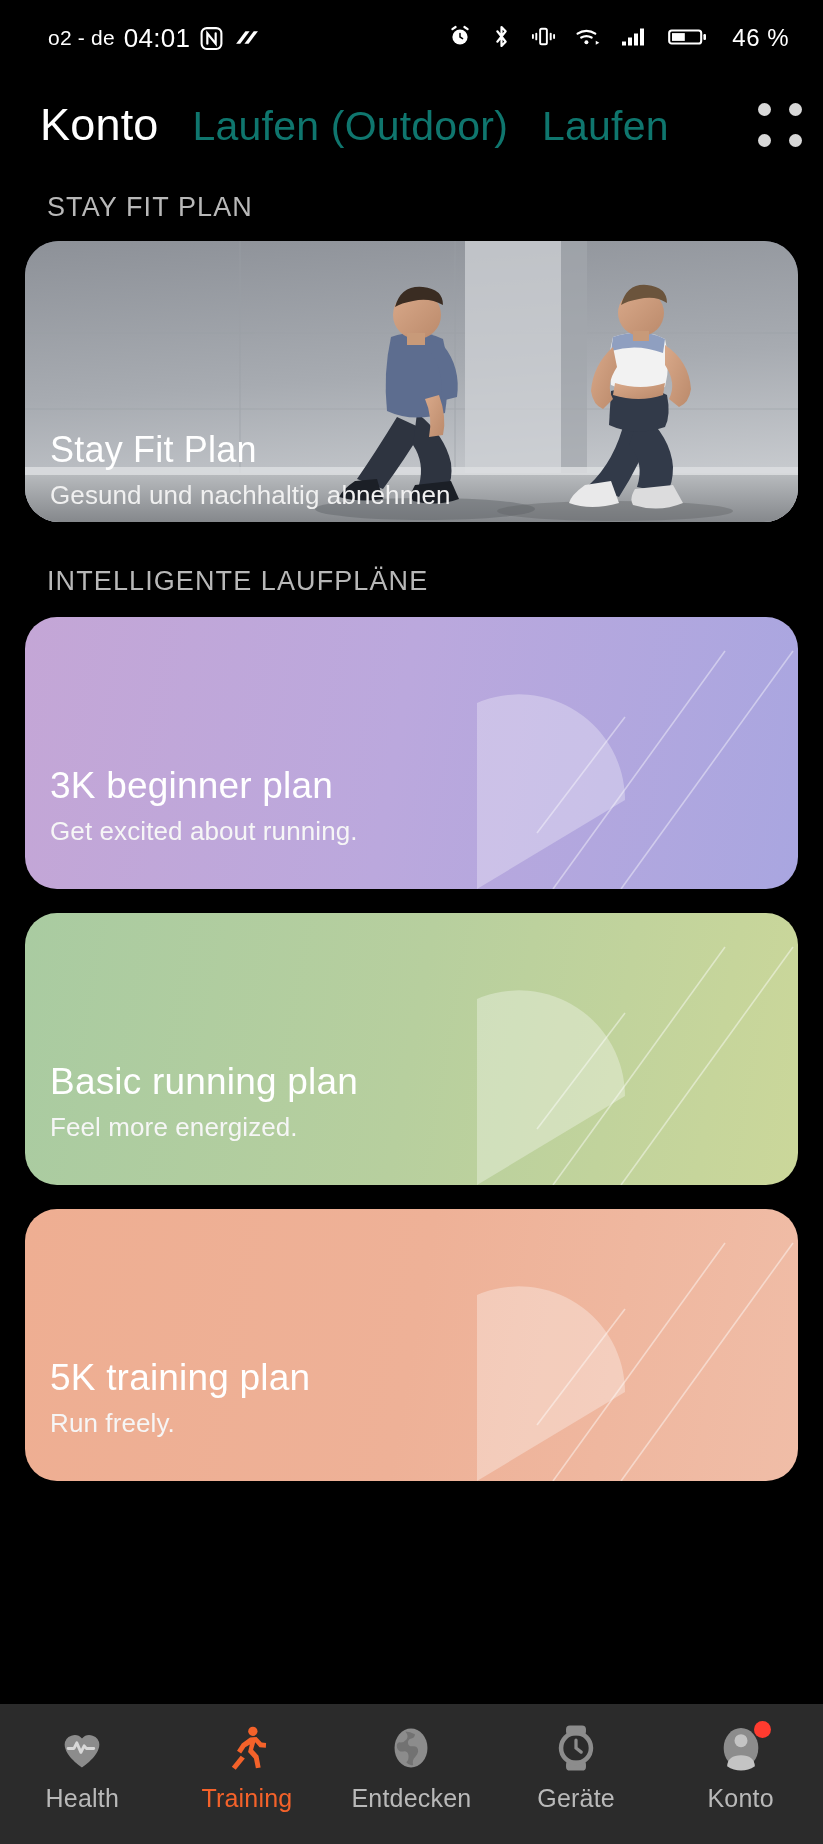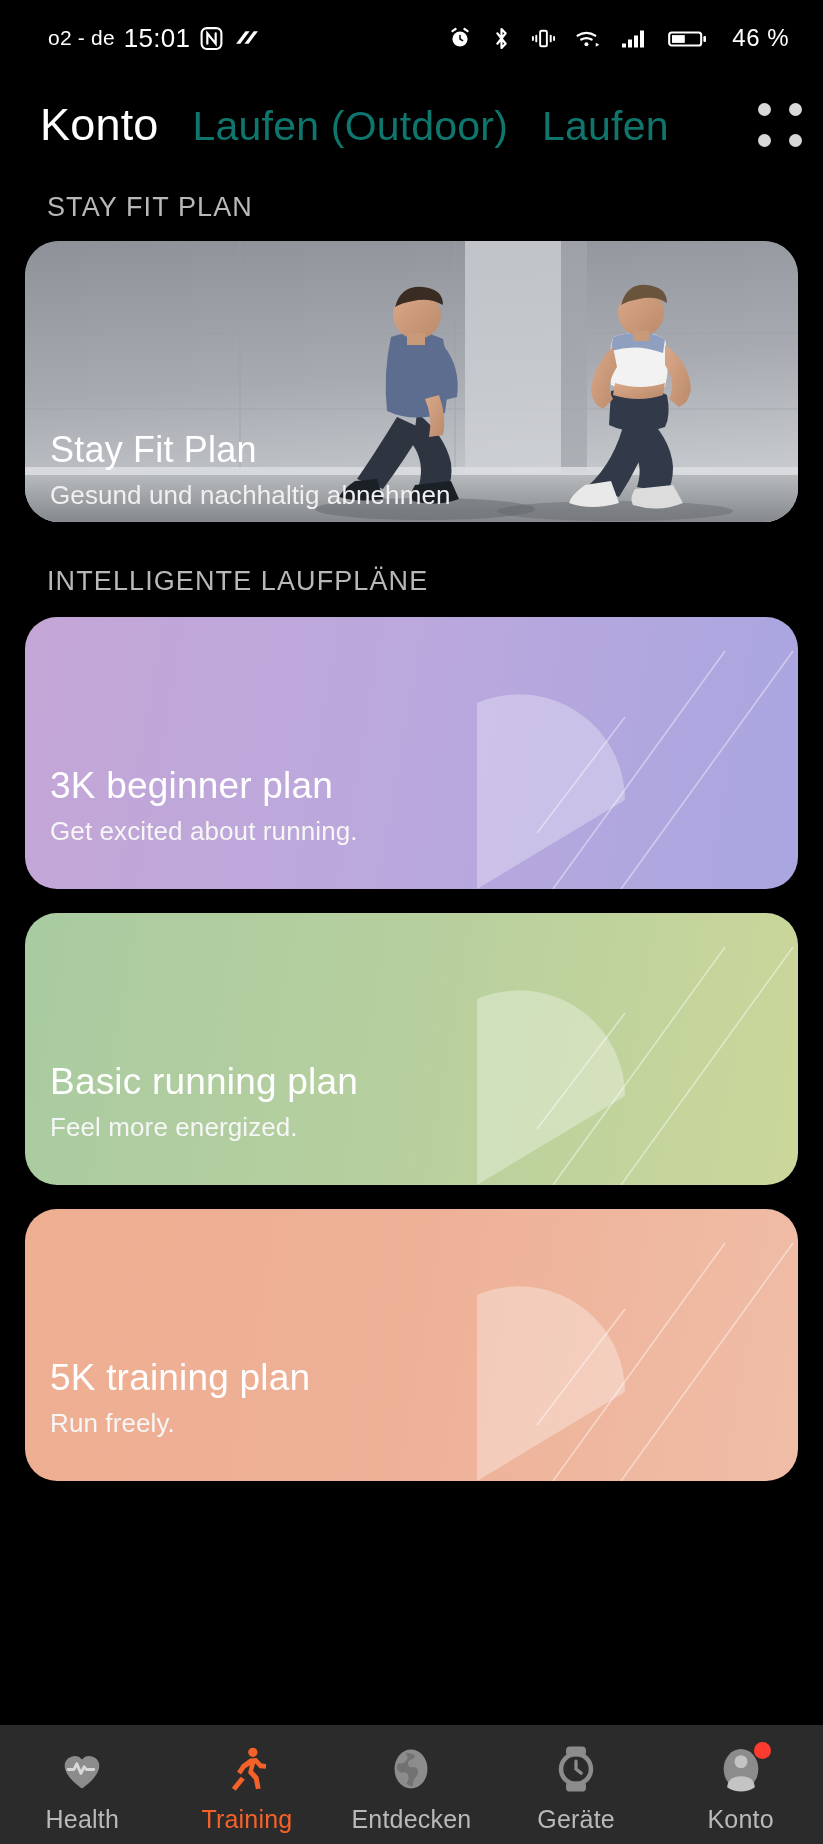--- a/index.html
+++ b/index.html
@@ -13,21 +13,21 @@
 
   
   .statusbar {
     position:relative; height:76px; width:100%;
     display:flex; align-items:center; justify-content:space-between;
     padding: 0 34px 0 48px; color:#fff;
   }
   .sb-left { display:flex; align-items:center; gap:9px; }
   .sb-carrier { font-size:21px; letter-spacing:.2px; color:#fff; }
   .sb-time { font-size:26px; font-weight:500; letter-spacing:.3px; }
-  .sb-right { display:flex; align-items:center; gap:19px; }
+  .sb-right { display:flex; align-items:flex-start; gap:19px; }
   .sb-battpct { font-size:24px; font-weight:400; margin-left:5px; letter-spacing:.5px;}
   .ico { display:inline-block; }
   svg.ico { display:block; }
 
   
   .header {
     position:relative; height:98px; width:100%;
     display:flex; align-items:center; padding-left:40px; padding-right:0;
     overflow:hidden;
   }
@@ -80,21 +80,21 @@
   .plan-text { position:absolute; left:25px; bottom:42px; z-index:3; }
   .plan-title { color:#ffffff; font-size:37px; font-weight:400; letter-spacing:.2px; }
   .plan-sub { color:#f6f6f6; font-size:26px; font-weight:400; margin-top:9px; letter-spacing:.1px; }
 
   .card-purple { background: linear-gradient(100deg, #c4a6d6 0%, #bba8dd 48%, #a9a6e0 100%); }
   .card-green  { background: linear-gradient(100deg, #a9cba1 0%, #b7cf9e 50%, #cbd79a 100%); }
   .card-peach  { background: linear-gradient(100deg, #eeae92 0%, #eeb197 50%, #f0bda7 100%); }
 
   
   .bottomnav {
-    position:absolute; left:0; bottom:0; width:100%; height:119px;
+    position:absolute; left:0; bottom:0; width:100%; height:140px;
     background:#2b2b2b; display:flex; align-items:flex-start; padding-top:18px;
   }
   .nav-item {
     flex:1; display:flex; flex-direction:column; align-items:center; gap:10px;
     position:relative;
   }
   .nav-icon { width:52px; height:52px; position:relative; display:block; }
   .nav-label { font-size:25px; color:#b9b9b9; letter-spacing:.2px; }
   .nav-item.active .nav-label { color:#f4622a; }
   .nav-badge {
@@ -103,21 +103,21 @@
   }
 </style>
 </head>
 <body>
 
 <div id="phone">
 
   <div class="statusbar">
     <div class="sb-left">
       <span class="sb-carrier">o2 - de</span>
-      <span class="sb-time">15:01</span>
+      <span class="sb-time">04:01</span>
       <span class="ico">
         <svg class="ico" width="25" height="25" viewBox="0 0 24 24">
           <rect x="2.5" y="2" width="19" height="20" rx="5" fill="none" stroke="#fff" stroke-width="2"></rect>
           <path d="M8 17V7l8 10V7" fill="none" stroke="#fff" stroke-width="2.1" stroke-linecap="round"></path>
         </svg>
       </span>
       <span class="ico">
         <svg class="ico" width="27" height="25" viewBox="0 0 26 24">
           <path d="M3 17 L12 5 L16 5 L7 17 Z" fill="#fff"></path>
           <path d="M11 17 L20 5 L24 5 L15 17 Z" fill="#fff"></path>

